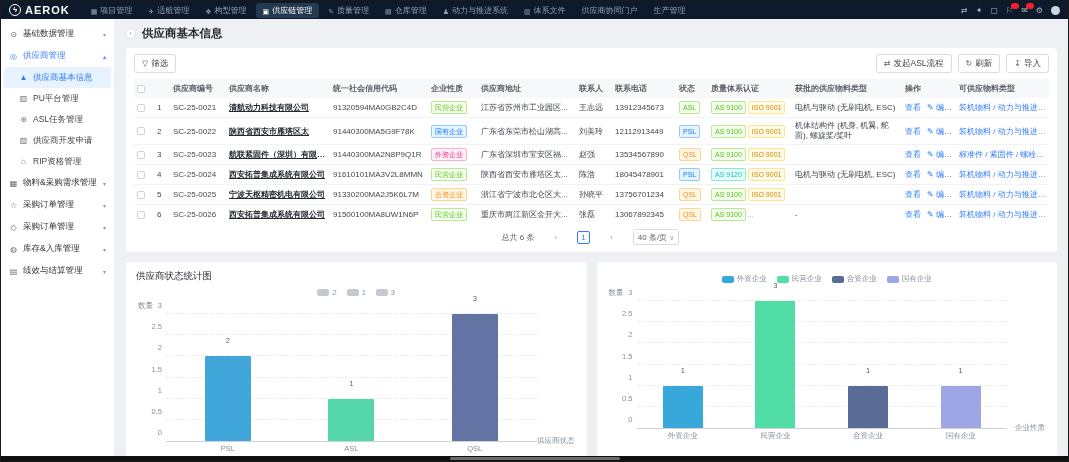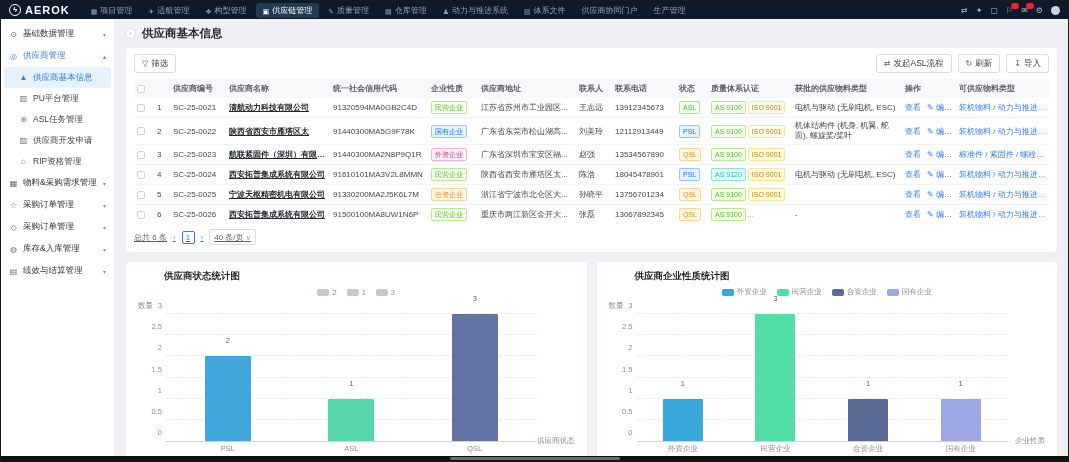--- a/index.html
+++ b/index.html
@@ -67,32 +67,32 @@
   .tag.green  { color:#52c41a; background:#f6ffed; border-color:#b7eb8f; }
   .tag.blue   { color:#1677ff; background:#e6f4ff; border-color:#91caff; }
   .tag.orange { color:#fa8c16; background:#fff7e6; border-color:#ffd591; }
   .tag.gold   { color:#d48806; background:#fffbe6; border-color:#ffe58f; }
   .tag.magenta{ color:#eb2f96; background:#fff0f6; border-color:#ffadd2; }
   .tag.cyan   { color:#13c2c2; background:#e6fffb; border-color:#87e8de; }
   .tag.plain  { color:#9aa0a6; border:none; background:none; padding:2px 0; }
   .link { color:#2f7cf6; cursor:pointer; }
   .ops .link { margin-right:6px; }
 
-  .pagination { display:flex; align-items:center; justify-content:flex-start; gap:6px; padding:5px 2px 3px 0;
-                font-size:8px; color:#5c6066;text-decoration:underline; }
+  .pagination { display:flex; align-items:center; justify-content:center; gap:20px; padding:5px 2px 3px 0;
+                font-size:8px; color:#5c6066; }
   .pg-arrow { color:#9aa0a6; cursor:pointer; }
   .pg-num { min-width:13px; height:13px; border:1px solid #2f7cf6; color:#2f7cf6; border-radius:2px;
             text-align:center; line-height:12px; cursor:pointer; }
   .pg-size { border:1px solid #d9dce1; border-radius:2px; padding:1.5px 4px; color:#5c6066; cursor:pointer; }
   .pg-size .caret { color:#9aa0a6; font-size:7px; }
 
   
   .charts-row { display:flex; gap:8px; margin-top:8px; }
   .chart-card { flex:1; padding:8px 10px 6px 10px; height:212px; position:relative; }
-  .chart-title { font-size:9.5px; font-weight:bold; color:#1f2329;margin-left:28px; }
+  .chart-title { font-size:9.5px; font-weight:normal; color:#1f2329; }
   .legend { display:flex; justify-content:center; gap:10px; margin-top:3px; height:12px; align-items:center; }
   .legend-item { display:flex; align-items:center; gap:3px; font-size:7.5px; color:#86909c; cursor:pointer; }
   .legend-swatch { width:12px; height:7px; border-radius:2px; }
   .plot { position:relative; height:128px; margin:16px 40px 0 30px; border-bottom:1px solid #d0d3d9; }
   .gridline { position:absolute; left:0; right:0; border-top:1px dashed #e8eaed; }
   .ytick { position:absolute; left:-28px; width:24px; text-align:right; font-size:7.5px; color:#86909c; transform:translateY(-50%); }
   .ylab { position:absolute; top:-13px; left:-28px; font-size:7.5px; color:#86909c; }
   .bar { position:absolute; bottom:0; transform:translateX(-50%); border-radius:1px 1px 0 0; }
   .bar-val { position:absolute; transform:translate(-50%,-100%); font-size:7.5px; color:#5c6066; padding-bottom:1px; }
   .xlab { position:absolute; top:100%; transform:translateX(-50%); padding-top:3px; font-size:7.5px; color:#86909c; white-space:nowrap; }
@@ -450,21 +450,20 @@
               <div class="bar" style="left: 50%; width: 46px; height: 33.3333%; background: rgb(85, 215, 171);"></div>
               <div class="bar-val" style="left: 50%; bottom: 33.3333%;">1</div>
               <div class="xlab" style="left: 50%;">ASL</div>
               <div class="bar" style="left: 83.3333%; width: 46px; height: 100%; background: rgb(98, 115, 164);"></div>
               <div class="bar-val" style="left: 83.3333%; bottom: 100%;">3</div>
               <div class="xlab" style="left: 83.3333%;">QSL</div>
               <div class="axis-name">供应商状态</div>
             </div>
           </div>
           <div class="card chart-card">
-            <div class="chart-title">供应商企业性质统计图</div>
             <div class="legend">
               <div class="legend-item">
                 <span class="legend-swatch" style="background: rgb(56, 168, 218);"></span>
                 <span>外资企业</span>
               </div>
               <div class="legend-item">
                 <span class="legend-swatch" style="background: rgb(82, 220, 166);"></span>
                 <span>民营企业</span>
               </div>
               <div class="legend-item">

